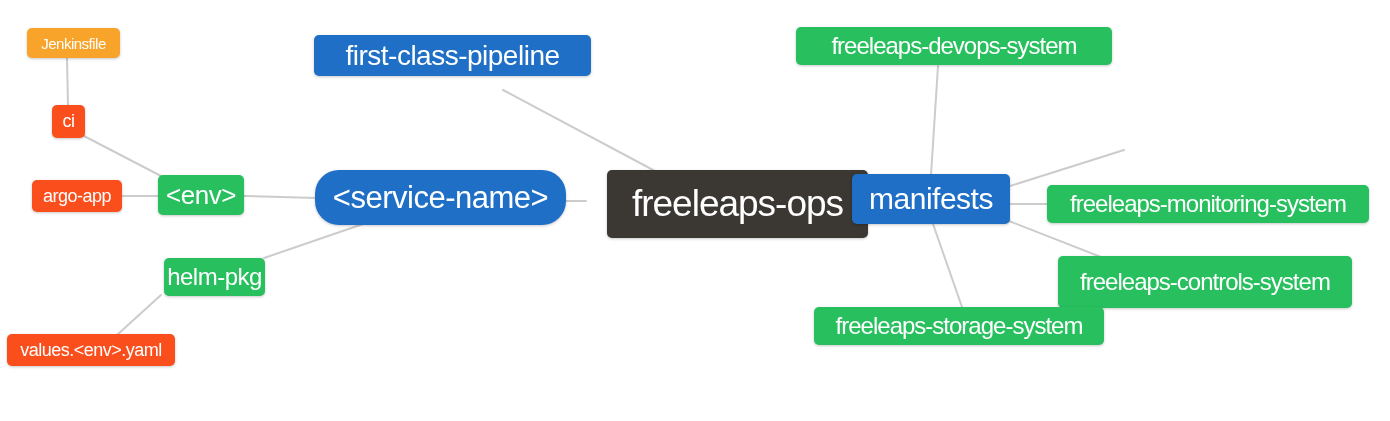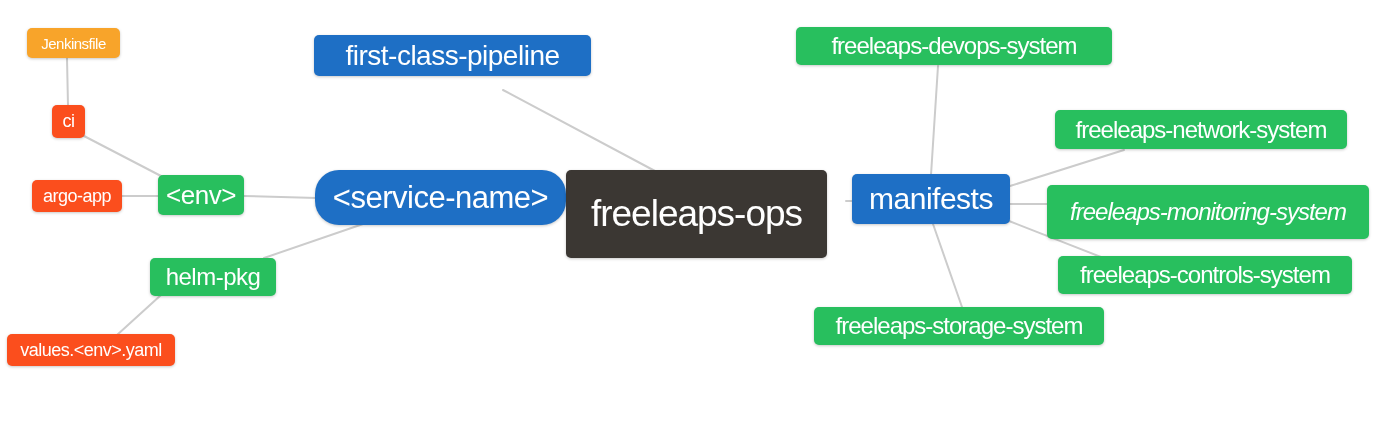--- a/index.html
+++ b/index.html
@@ -31,34 +31,34 @@
     justify-content: center;
     color: #ffffff;
     border-radius: 5px;
     box-shadow: 0 1px 3px rgba(0,0,0,0.22);
     white-space: nowrap;
     letter-spacing: -0.5px;
     cursor: default;
     box-sizing: border-box;
   }
   
-  .n-root        { left: 566px;  top: 170px; width: 261px; height: 88px; font-size: 37px; letter-spacing: -1px; }
+  .n-root        { left: 607px;  top: 170px; width: 261px; height: 68px; font-size: 37px; letter-spacing: -1px; }
   .n-fcp         { left: 314px;  top: 35px;  width: 277px; height: 41px; font-size: 28px; }
   .n-service     { left: 315px;  top: 170px; width: 251px; height: 55px; font-size: 31px; border-radius: 24px; }
   .n-manifests   { left: 852px;  top: 174px; width: 158px; height: 50px; font-size: 30px; }
   .n-env         { left: 158px;  top: 175px; width: 86px;  height: 40px; font-size: 26px; }
-  .n-helm        { left: 150px;  top: 258px; width: 126px; height: 38px; font-size: 24px; }
+  .n-helm        { left: 164px;  top: 258px; width: 101px; height: 38px; font-size: 24px; }
   .n-ci          { left: 52px;   top: 105px; width: 33px;  height: 33px; font-size: 18px; }
   .n-argo        { left: 32px;   top: 180px; width: 90px;  height: 32px; font-size: 18px; }
   .n-jenkinsfile { left: 27px;   top: 28px;  width: 93px;  height: 30px; font-size: 15px; }
   .n-values      { left: 7px;    top: 334px; width: 168px; height: 32px; font-size: 18px; }
   .n-devops      { left: 796px;  top: 27px;  width: 316px; height: 38px; font-size: 24px; letter-spacing: -1px; }
   .n-network     { left: 1055px; top: 110px; width: 292px; height: 39px; font-size: 24px; letter-spacing: -1px; }
-  .n-monitoring  { left: 1047px; top: 185px; width: 322px; height: 54px; font-size: 24px; letter-spacing: -1px; font-style: italic; }
-  .n-controls    { left: 1058px; top: 256px; width: 294px; height: 38px; font-size: 24px; letter-spacing: -1px; }
+  .n-monitoring  { left: 1047px; top: 185px; width: 322px; height: 38px; font-size: 24px; letter-spacing: -1px; }
+  .n-controls    { left: 1058px; top: 256px; width: 294px; height: 52px; font-size: 24px; letter-spacing: -1px; }
   .n-storage     { left: 814px;  top: 307px; width: 290px; height: 38px; font-size: 24px; letter-spacing: -1px; }
 </style>
 </head>
 <body>
 
 <div id="canvas" style="background: rgb(255, 255, 255);">
 
   <svg id="edges" viewBox="0 0 1390 421">
     <g fill="none" stroke-width="2" stroke-linecap="round" stroke="#cccccc">
       <line x1="67" y1="58" x2="68" y2="106"></line>
@@ -93,21 +93,20 @@
   <div class="node n-fcp" style="background-color: rgb(30, 111, 197);">first-class-pipeline</div>
 
   <div class="node n-service" style="background-color: rgb(30, 111, 197);">&lt;service-name&gt;</div>
 
   <div class="node n-root" style="background-color: rgb(59, 55, 51);">freeleaps-ops</div>
 
   <div class="node n-manifests" style="background-color: rgb(30, 111, 197);">manifests</div>
 
   <div class="node n-devops" style="background-color: rgb(40, 191, 94);">freeleaps-devops-system</div>
 
-  <div class="node n-network" style="background-color: rgb(40, 191, 94);">freeleaps-network-system</div>
 
   <div class="node n-monitoring" style="background-color: rgb(40, 191, 94);">freeleaps-monitoring-system</div>
 
   <div class="node n-controls" style="background-color: rgb(40, 191, 94);">freeleaps-controls-system</div>
 
   <div class="node n-storage" style="background-color: rgb(40, 191, 94);">freeleaps-storage-system</div>
 
 </div>
 
 </body></html>

